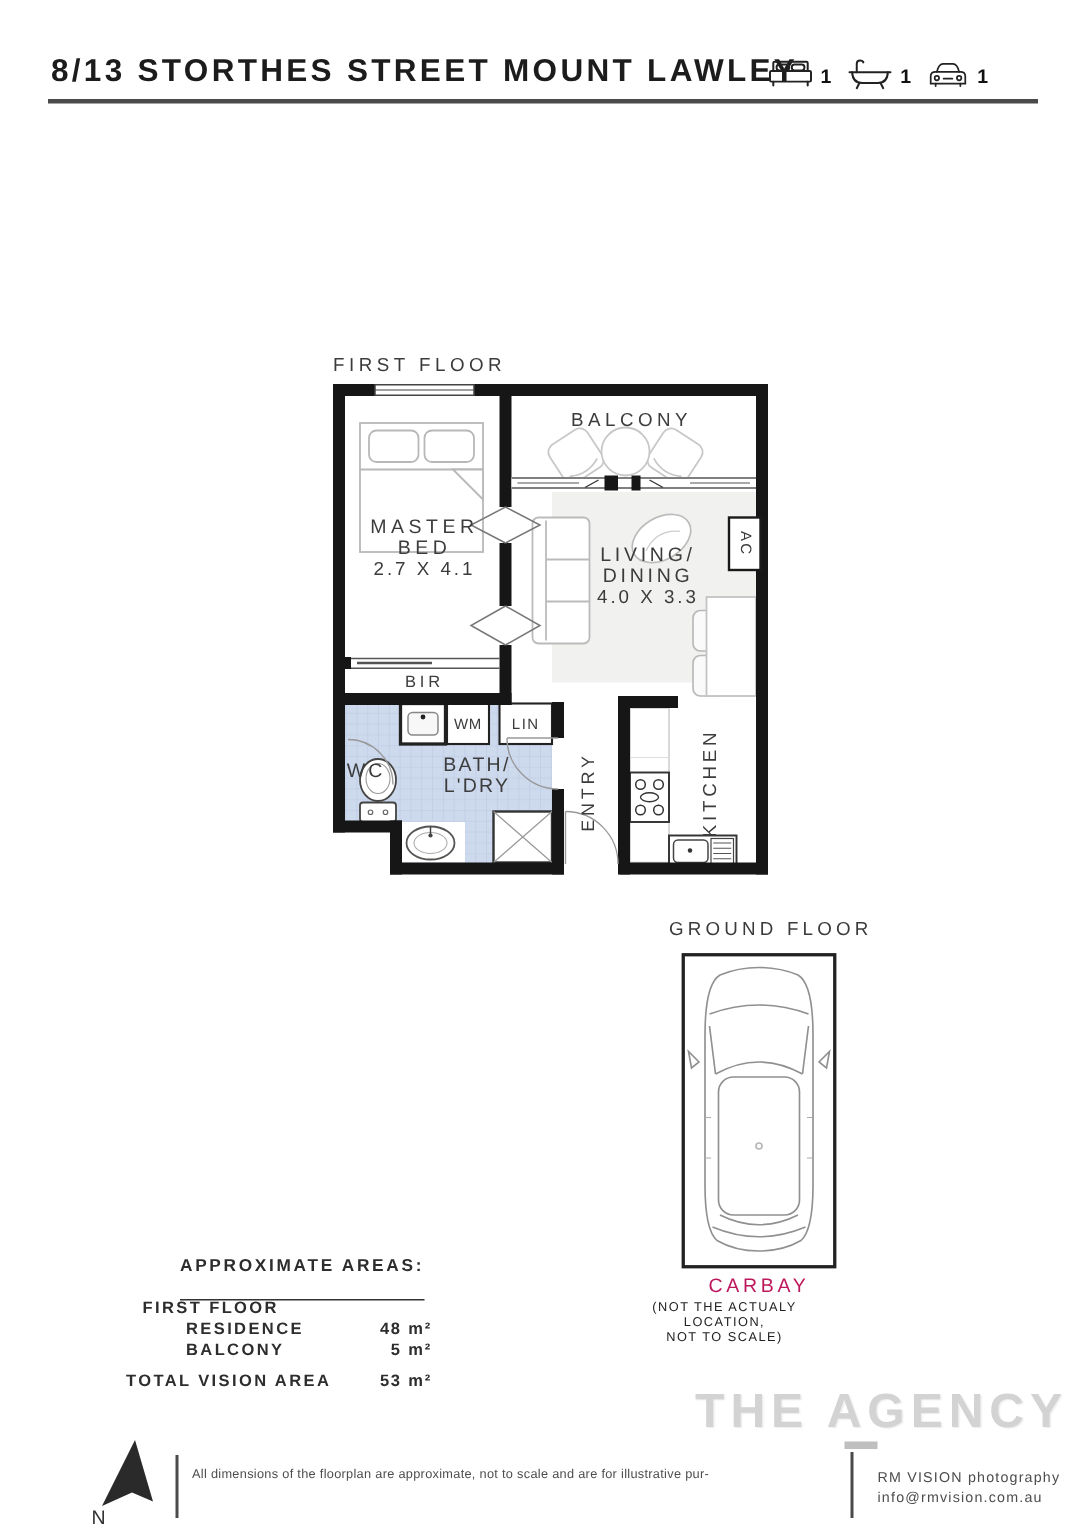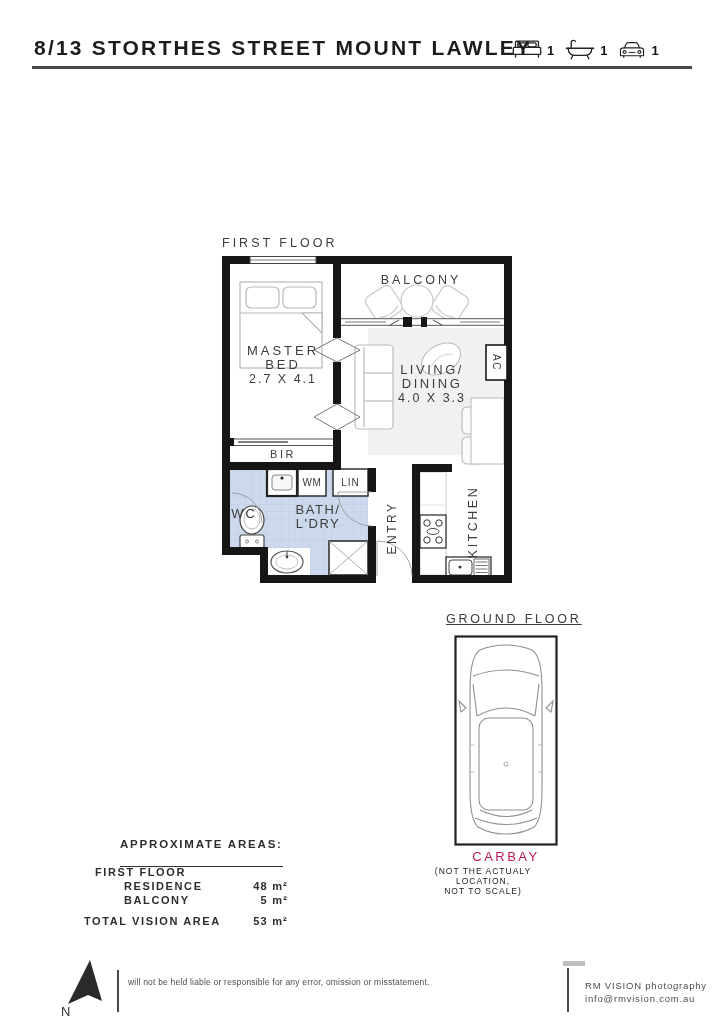--- a/index.html
+++ b/index.html
@@ -7,21 +7,21 @@
         font-family:"Liberation Sans", sans-serif;overflow:hidden;}
   .abs{position:absolute;}
   
   #title{left:34px;top:36px;font-size:21px;font-weight:700;letter-spacing:2.2px;color:#1c1c1c;white-space:nowrap;}
   #hdr-icons{left:512px;top:37px;display:flex;align-items:center;gap:5px;height:26px;}
   #hdr-icons .cnt{font-size:13px;font-weight:700;color:#111;margin-right:6px;}
   #hdr-rule{left:32px;top:66px;width:660px;height:2.5px;background:#4a4a4a;}
   
   .plan-label{font-size:12.5px;letter-spacing:3px;color:#3b3b3b;white-space:nowrap;}
   #ff-label{left:222px;top:236px;}
-  #gf-label{left:446px;top:612px;width:124px;text-align:center;letter-spacing:2.8px;text-decoration:underline;}
+  #gf-label{left:446px;top:612px;width:124px;text-align:center;letter-spacing:2.8px;}
   #carbay-label{left:446px;top:849px;width:120px;text-align:center;font-size:13px;letter-spacing:2.5px;color:#be185d;}
   .carbay-note{left:407px;width:152px;text-align:center;font-size:8.5px;letter-spacing:1px;color:#222;white-space:nowrap;}
   
   #areas-heading{left:120px;top:838px;font-size:11.5px;letter-spacing:1.8px;color:#2d2d2d;font-weight:700;
                  border-bottom:1.5px solid #333;padding-bottom:16px;white-space:nowrap;}
   .area-label{font-size:11px;letter-spacing:1.6px;color:#2d2d2d;font-weight:700;white-space:nowrap;}
   .area-value{font-size:11px;letter-spacing:1.2px;color:#2d2d2d;font-weight:700;width:60px;text-align:right;white-space:nowrap;}
   
   #agency-logo{left:458px;top:922px;width:254px;text-align:right;font-size:32px;font-weight:700;
                letter-spacing:4px;color:#d3d3d3;text-shadow:1px 1px 1px #ececec;white-space:nowrap;}
@@ -278,31 +278,32 @@
 
   <div id="areas-heading" class="abs">APPROXIMATE AREAS:</div>
   <div class="abs area-label" style="left:95px;top:866px">FIRST FLOOR</div>
   <div class="abs area-label" style="left:124px;top:880px">RESIDENCE</div>
   <div class="abs area-value" style="left:228px;top:880px">48 m²</div>
   <div class="abs area-label" style="left:124px;top:894px">BALCONY</div>
   <div class="abs area-value" style="left:228px;top:894px">5 m²</div>
   <div class="abs area-label" style="left:84px;top:915px">TOTAL VISION AREA</div>
   <div class="abs area-value" style="left:228px;top:915px">53 m²</div>
 
+  <div id="agency-logo" class="abs">THE AGENCY</div>
   <div id="agency-dash" class="abs"></div>
 
   <svg class="abs" style="left:58px;top:956px" width="64" height="64" viewBox="0 0 64 64">
     <polygon points="32,4 10,48 30,39 44,45" fill="#2a2a2a"></polygon>
     <text x="3" y="60" font-size="13" fill="#333">N</text>
   </svg>
 
   <div class="abs vdiv" style="left:117px;top:970px;height:42px"></div>
 
   <div id="disclaimer" class="abs">
-    <div>will not be held liable or responsible for any error, omission or misstatement.</div>
+    <div>All dimensions of the floorplan are approximate, not to scale and are for illustrative pur-</div>
   </div>
 
   <div class="abs vdiv" style="left:567px;top:968px;height:44px"></div>
 
   <div id="credits" class="abs">
     <div>RM VISION photography</div>
     <div>info@rmvision.com.au</div>
   </div>
 
 </div>

